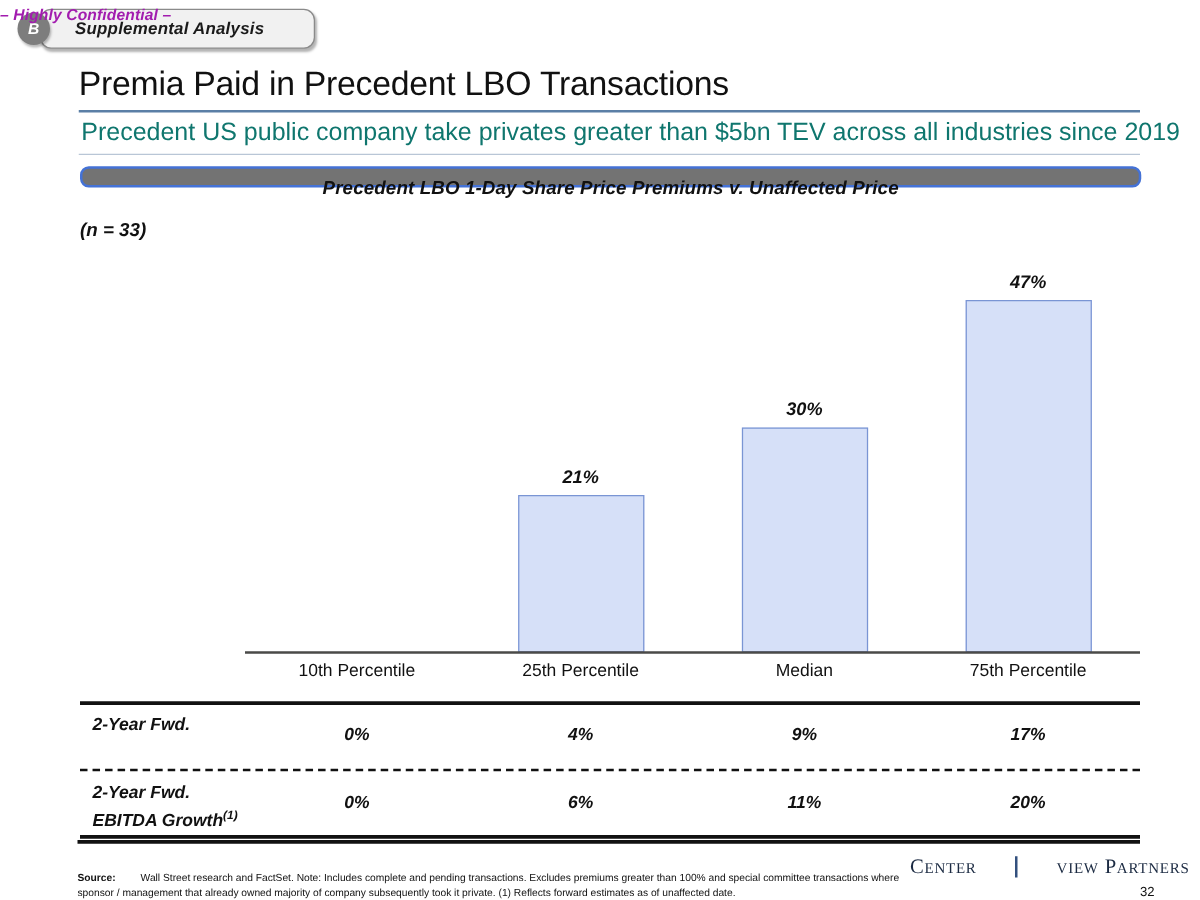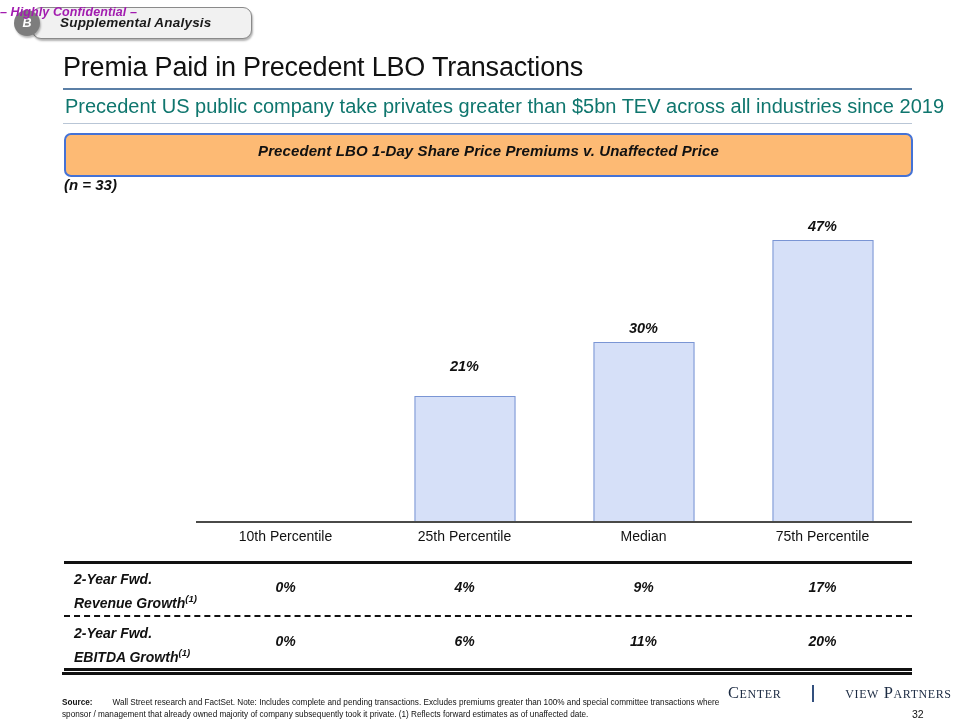--- a/index.html
+++ b/index.html
@@ -115,22 +115,22 @@
     height: 1px;
     background: #b9c6d6;
   }
 
   
   #chart-banner {
     position: absolute;
     left: 64px;
     top: 133px;
     width: 849px;
-    height: 44px;
-    background: #fdba74;
+    height: 17px;
+    background: #737373;
     border: 2px solid #4472d6;
     border-radius: 7px;
     box-sizing: border-box;
   }
   #chart-banner .banner-text {
     width: 100%;
     height: 31px;
     line-height: 31px;
     text-align: center;
     font-size: 15px;
@@ -339,21 +339,21 @@
 
 <div id="chart-banner">
   <div class="banner-text">Precedent LBO 1-Day Share Price Premiums v. Unaffected Price</div>
 </div>
 
 <div id="sample-size">(n = 33)</div>
 
 <div id="bar-chart">
     <div class="bar-col" style="left: 179px; width: 179px;">
       <div class="bar-shape" style="height: 126px; background: rgb(214, 224, 248); border-color: rgb(122, 149, 212);"></div>
-      <div class="bar-value" style="bottom: 148px;">21%</div>
+      <div class="bar-value" style="bottom: 132px;">21%</div>
     </div>
     <div class="bar-col" style="left: 358px; width: 179px;">
       <div class="bar-shape" style="height: 180px; background: rgb(214, 224, 248); border-color: rgb(122, 149, 212);"></div>
       <div class="bar-value" style="bottom: 186px;">30%</div>
     </div>
     <div class="bar-col" style="left: 537px; width: 179px;">
       <div class="bar-shape" style="height: 282px; background: rgb(214, 224, 248); border-color: rgb(122, 149, 212);"></div>
       <div class="bar-value" style="bottom: 288px;">47%</div>
     </div>
   </div>
@@ -365,21 +365,20 @@
     <div class="axis-label" style="left: 537px; width: 179px;">75th Percentile</div>
   </div>
 
 <div id="data-table">
   <div class="rule-top"></div>
   <div class="rule-dashed"></div>
   <div class="rule-bottom"></div>
 <div class="table-row row-0">
       <div class="row-label">
         <div>2-Year Fwd.</div>
-        <div>Revenue Growth<sup>(1)</sup></div>
       </div>
       <div class="row-cell" style="left: 132px; width: 179px;">0%</div>
       <div class="row-cell" style="left: 311px; width: 179px;">4%</div>
       <div class="row-cell" style="left: 490px; width: 179px;">9%</div>
       <div class="row-cell" style="left: 669px; width: 179px;">17%</div>
     </div>
     <div class="table-row row-1">
       <div class="row-label">
         <div>2-Year Fwd.</div>
         <div>EBITDA Growth<sup>(1)</sup></div>

